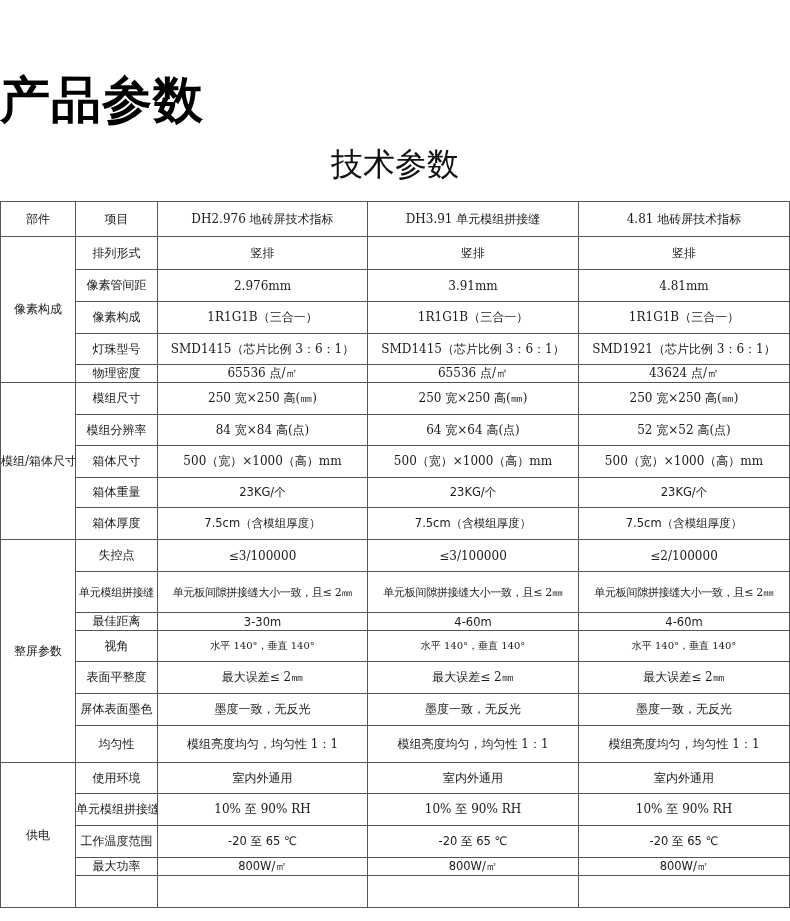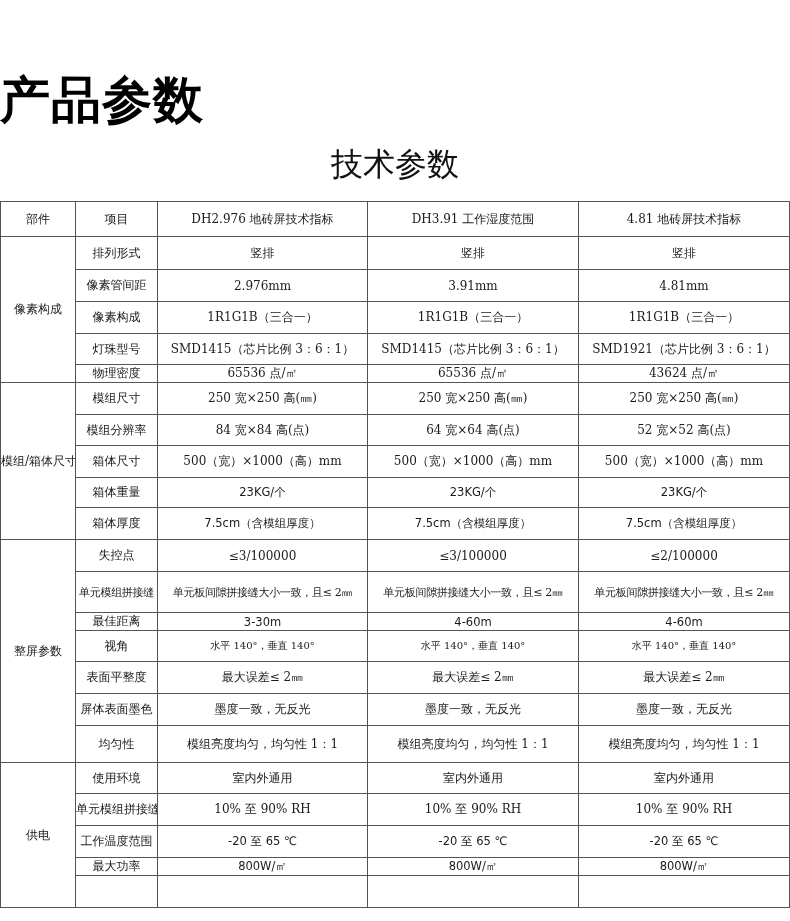--- a/index.html
+++ b/index.html
@@ -25,21 +25,21 @@
     <col style="width:82px">
     <col style="width:210px">
     <col style="width:211px">
     <col style="width:211px">
   </colgroup>
   <tbody>
     <tr style="height:35px">
       <td>部件</td>
       <td>项目</td>
       <td>DH2.976 地砖屏技术指标</td>
-      <td>DH3.91 工作湿度范围</td>
+      <td>DH3.91 单元模组拼接缝</td>
       <td>4.81 地砖屏技术指标</td>
     </tr>
 
     <tr style="height:33px">
       <td rowspan="5" class="label">像素构成</td>
       <td>排列形式</td>
       <td>竖排</td>
       <td>竖排</td>
       <td>竖排</td>
     </tr>

